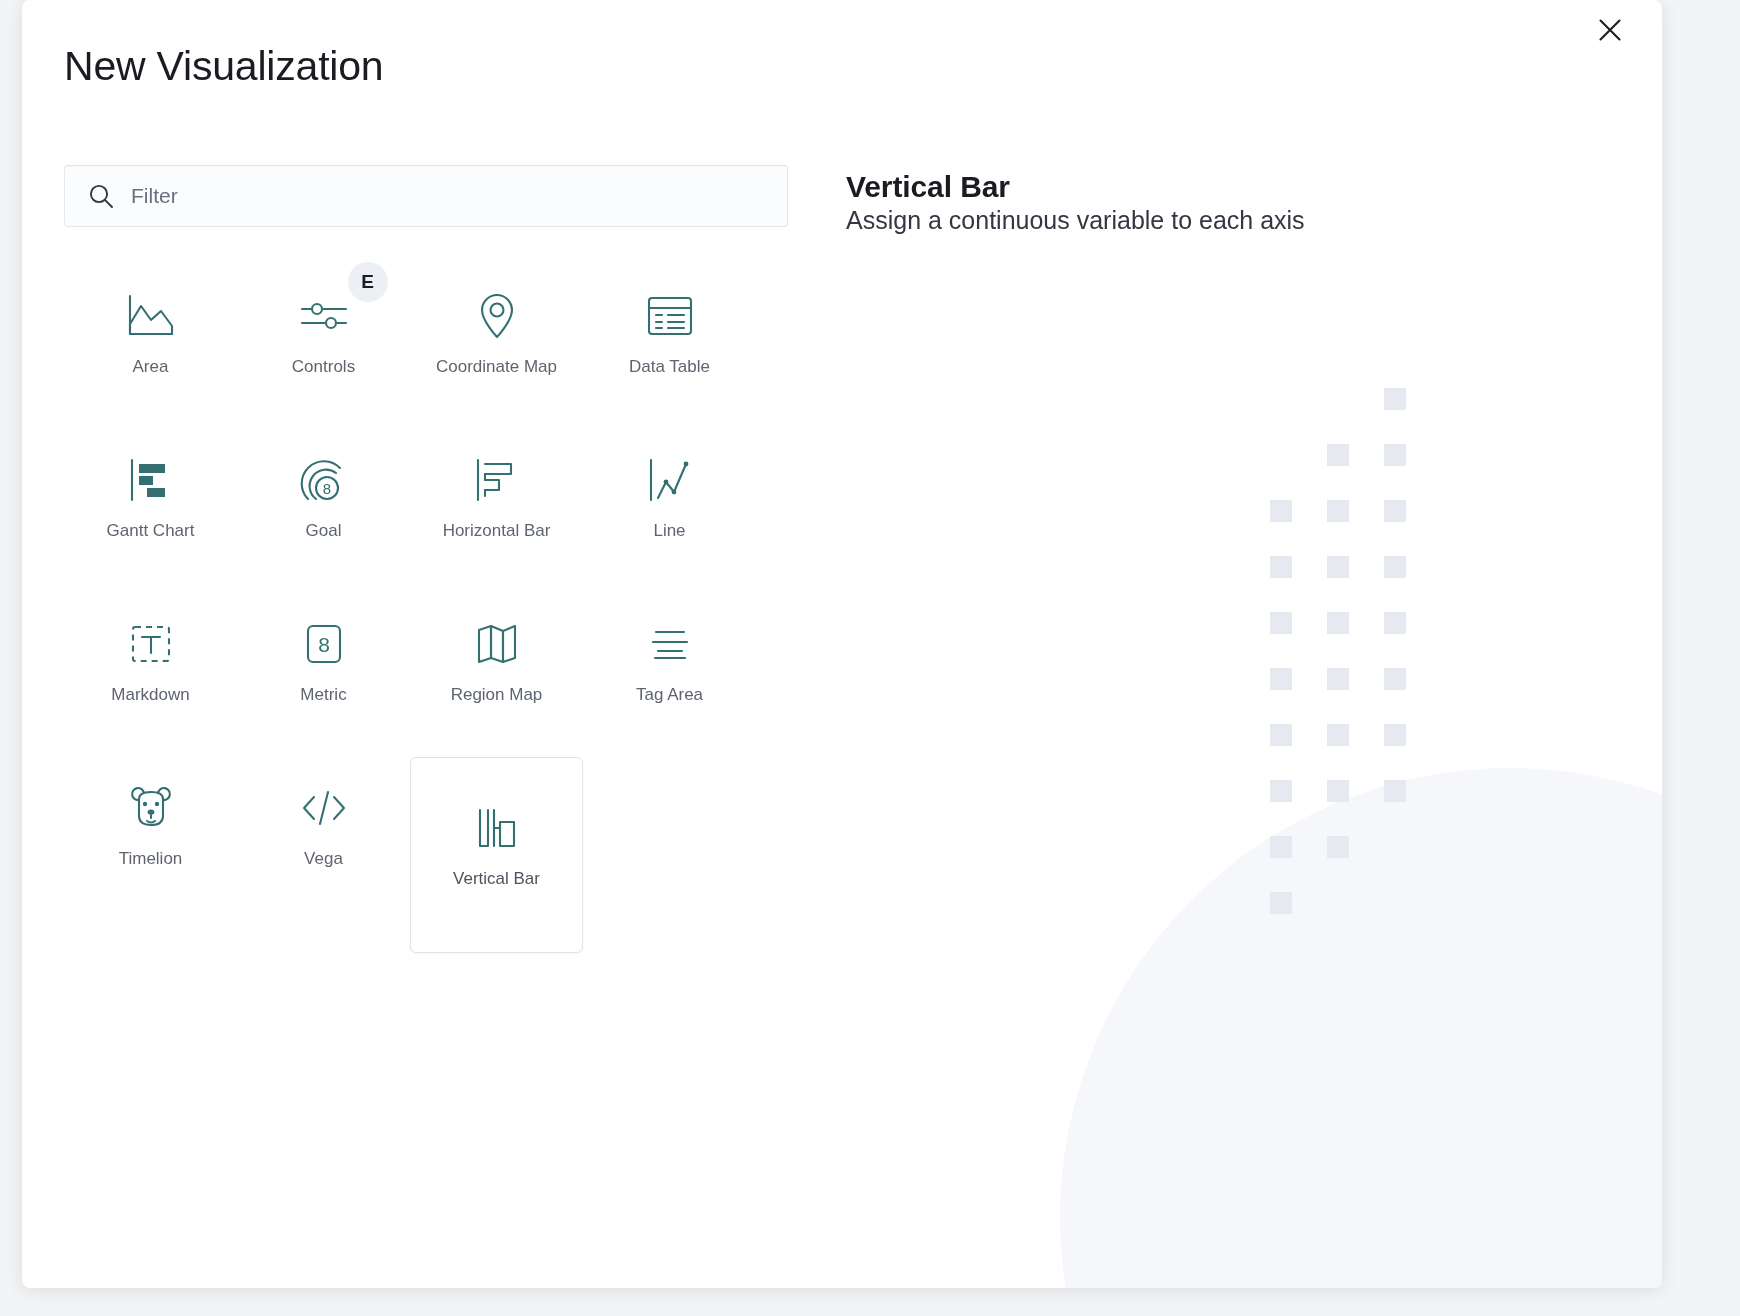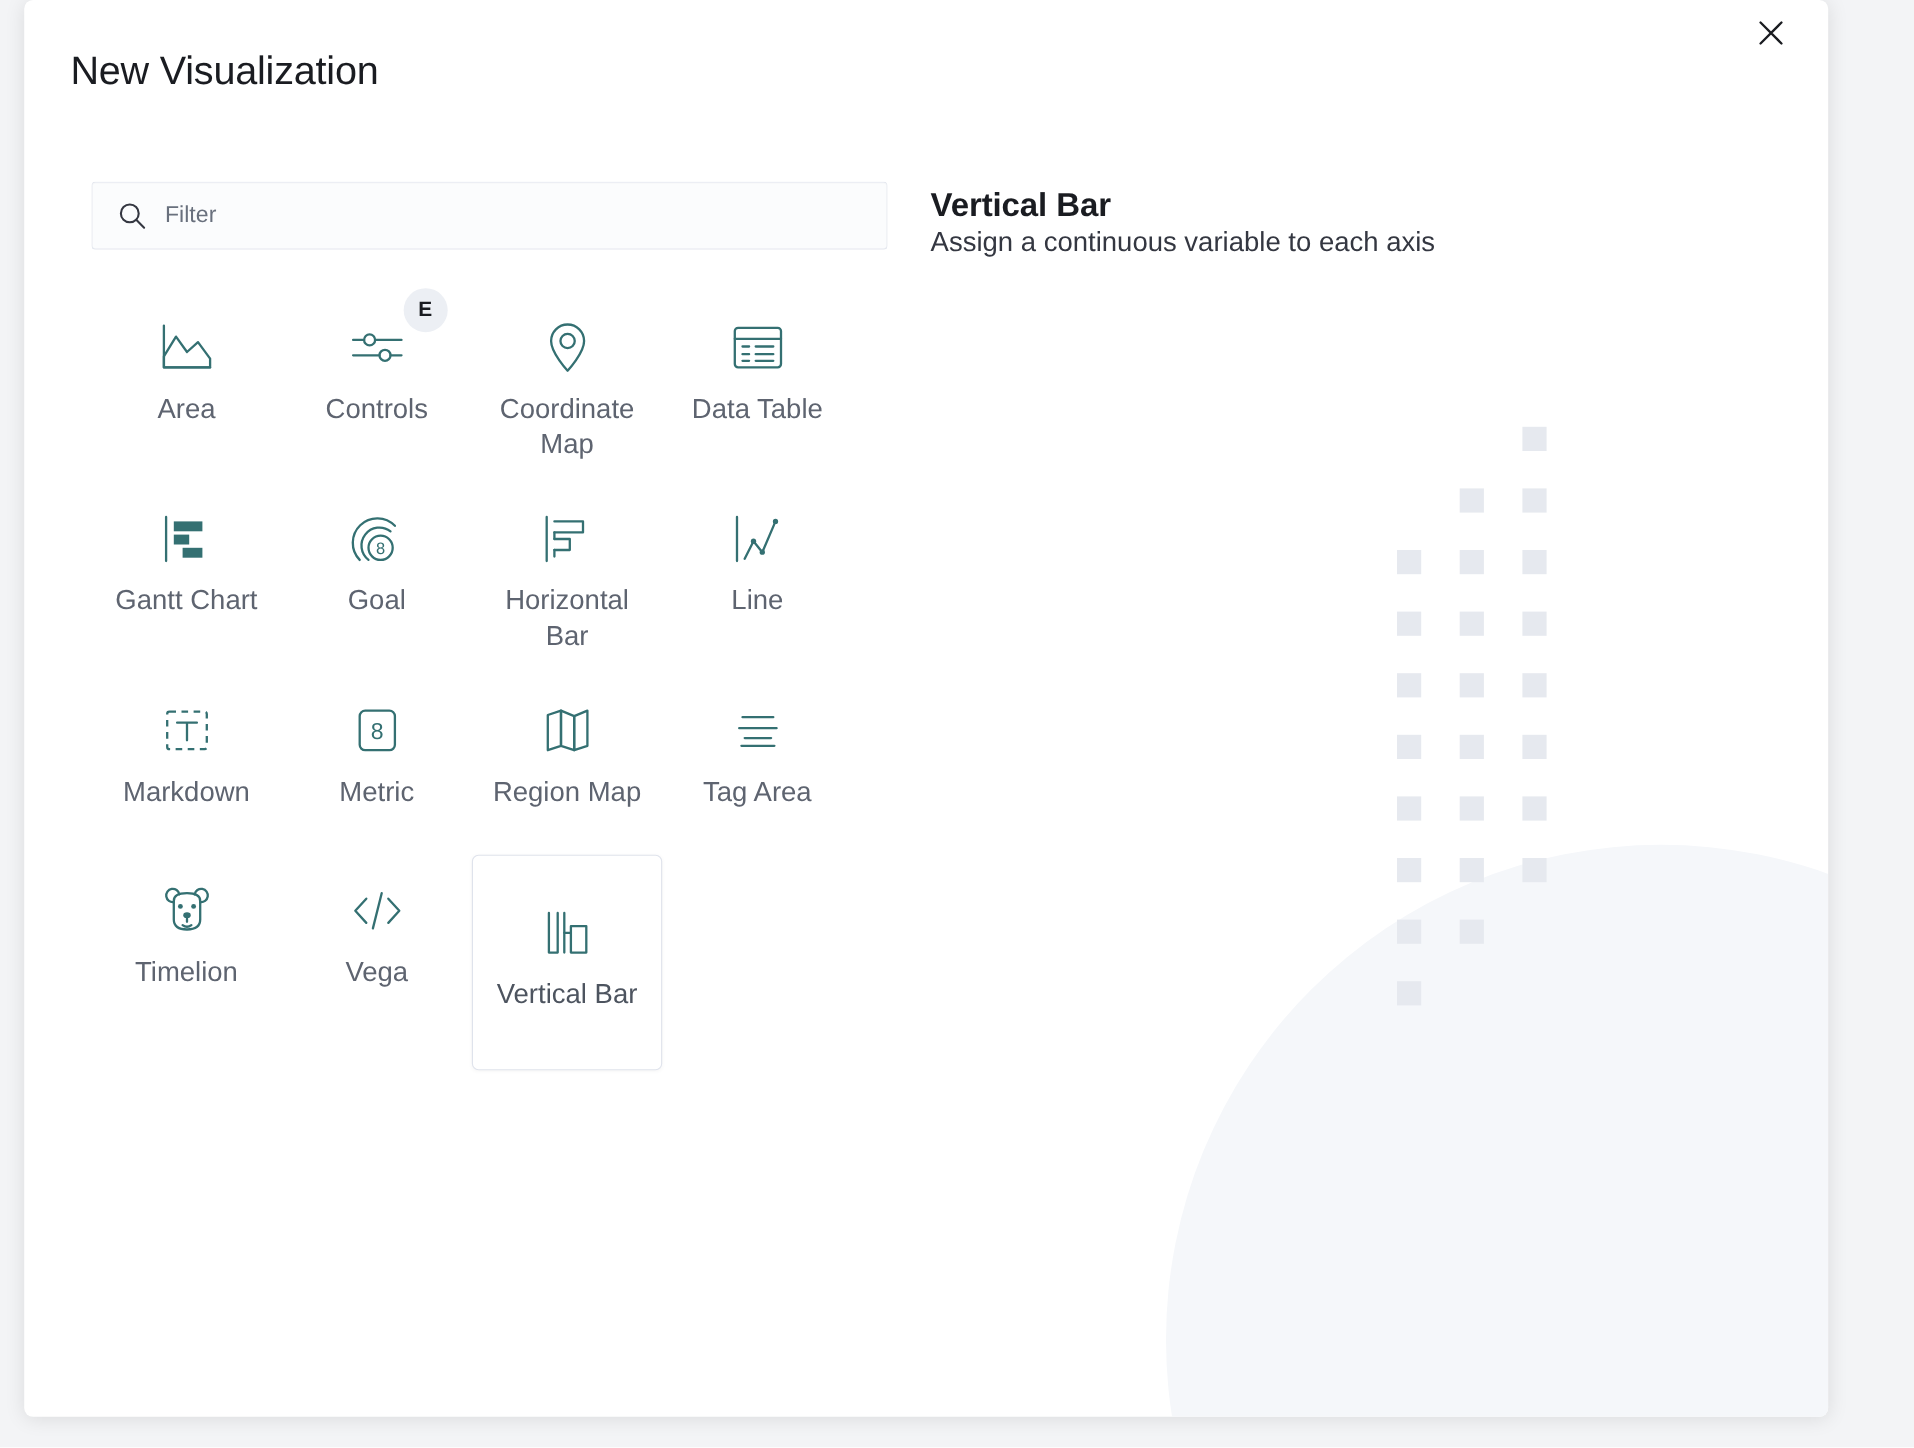--- a/index.html
+++ b/index.html
@@ -75,39 +75,39 @@
     border-radius: 4px;
     z-index: 20;
   }
   .close-btn svg { display:block; }
 
   
   .modal-title {
     position: absolute;
     left: 42px;
     top: 42px;
-    font-size: 36px;
+    font-size: 41px;
     font-weight: 400;
     color: #1a1c21;
     letter-spacing: -0.2px;
     line-height: 1.2;
   }
 
   
   .body {
     position: absolute;
     left: 0;
     top: 140px;
     right: 0;
     bottom: 0;
     display: flex;
   }
   .left-col {
     width: 810px;
-    padding: 25px 42px 0 61px;
+    padding: 25px 42px 0 42px;
     position: relative;
     z-index: 5;
   }
   .right-col {
     flex: 1;
     padding: 30px 40px 0 14px;
     position: relative;
     z-index: 5;
   }
 
@@ -175,21 +175,21 @@
   .viz-icon {
     height: 56px;
     display: flex;
     align-items: center;
     justify-content: center;
     margin-bottom: 12px;
     position: relative;
   }
   .viz-icon svg { display: block; }
   .viz-label {
-    font-size: 25px;
+    font-size: 17px;
     line-height: 1.28;
     color: #5e6470;
     text-align: center;
     max-width: 150px;
   }
   .viz-card.selected .viz-label { color: #4d545f; }
 
   .exp-badge {
     position: absolute;
     left: 52px;

